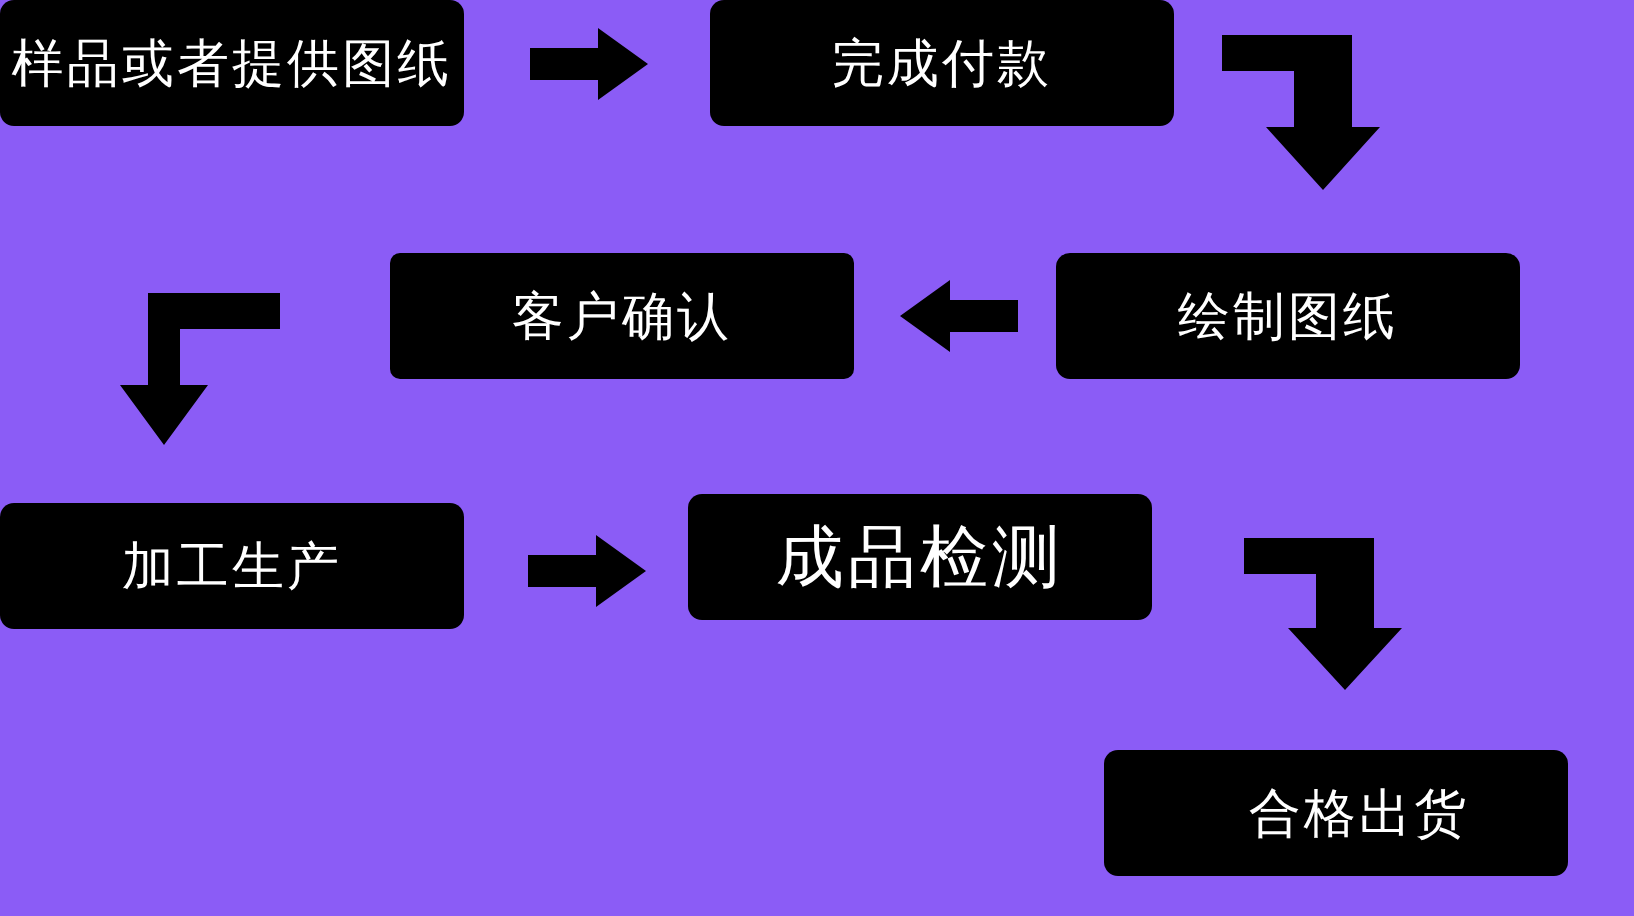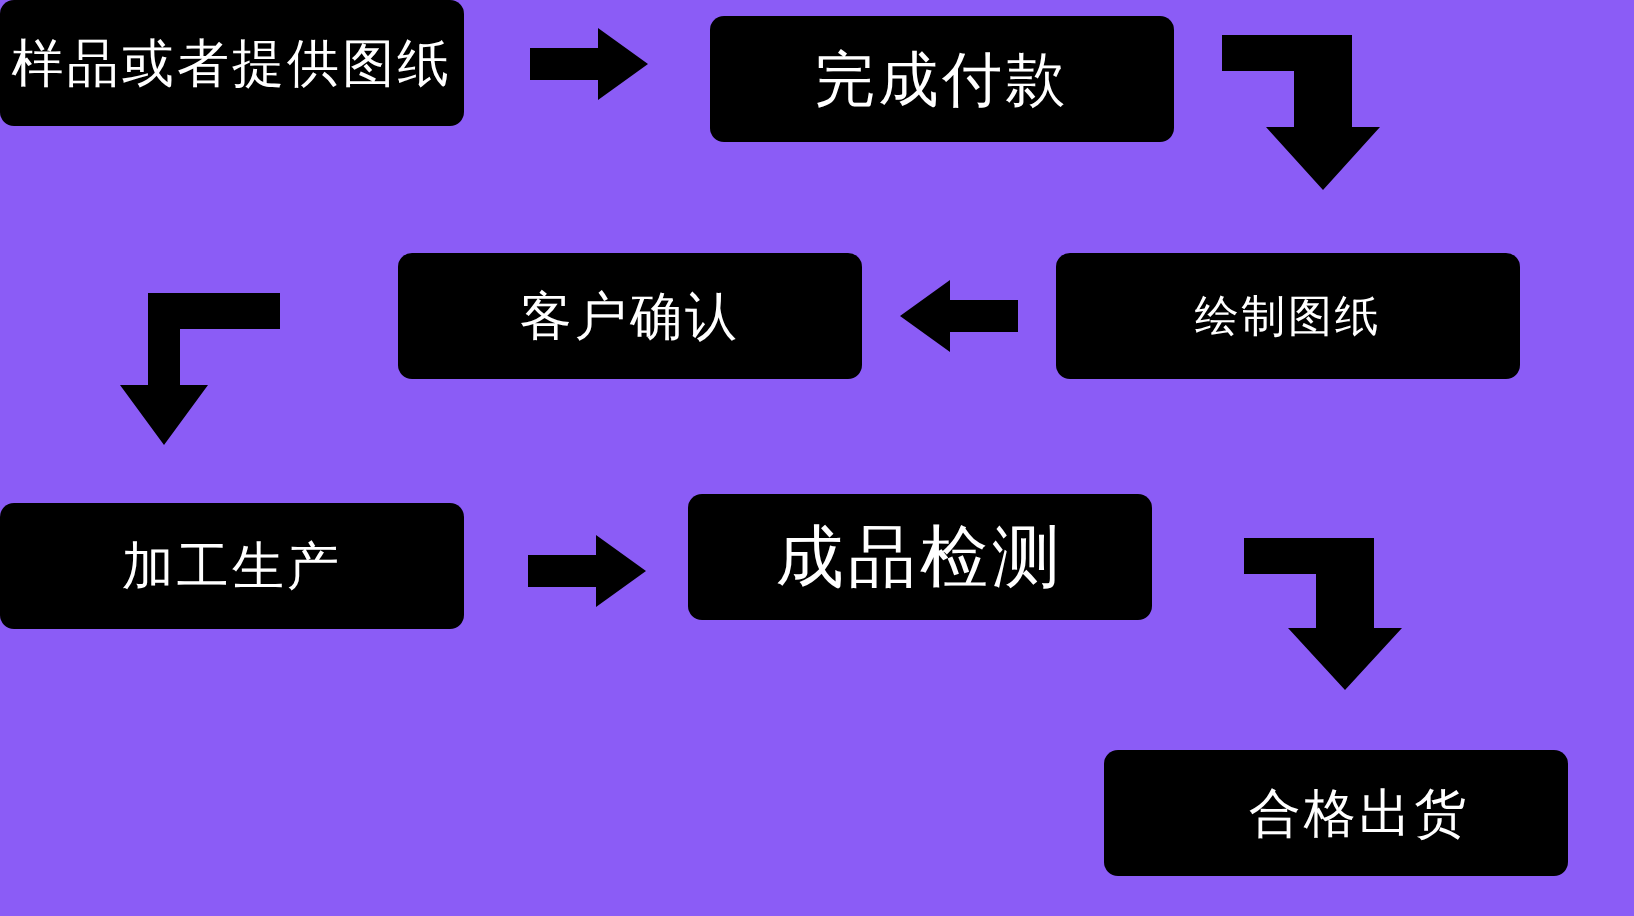--- a/index.html
+++ b/index.html
@@ -44,29 +44,29 @@
 </style>
 </head>
 <body>
 
 <div id="canvas" style="background: #8b5cf6;">
 
   <div class="node" style="left: 0px; top: 0px; width: 464px; height: 126px; font-size: 52px; background: rgb(0, 0, 0); color: rgb(255, 255, 255);">
     <span class="node-label">样品或者提供图纸</span>
   </div>
 
-  <div class="node" style="left: 710px; top: 16px; width: 464px; height: 126px; font-size: 60px; background: rgb(0, 0, 0); color: rgb(255, 255, 255);">
+  <div class="node" style="left: 710px; top: 0px; width: 464px; height: 126px; font-size: 52px; background: rgb(0, 0, 0); color: rgb(255, 255, 255);">
     <span class="node-label">完成付款</span>
   </div>
 
-  <div class="node" style="left: 1056px; top: 253px; width: 464px; height: 126px; font-size: 44px; background: rgb(0, 0, 0); color: rgb(255, 255, 255);">
+  <div class="node" style="left: 1056px; top: 253px; width: 464px; height: 126px; font-size: 52px; background: rgb(0, 0, 0); color: rgb(255, 255, 255);">
     <span class="node-label">绘制图纸</span>
   </div>
 
-  <div class="node" style="left: 398px; top: 253px; width: 464px; height: 126px; font-size: 52px; background: rgb(0, 0, 0); color: rgb(255, 255, 255);">
+  <div class="node" style="left: 390px; top: 253px; width: 464px; height: 126px; font-size: 52px; background: rgb(0, 0, 0); color: rgb(255, 255, 255); border-radius: 10px;">
     <span class="node-label">客户确认</span>
   </div>
 
   <div class="node" style="left: 0px; top: 503px; width: 464px; height: 126px; font-size: 52px; background: rgb(0, 0, 0); color: rgb(255, 255, 255); align-items: center;">
     <span class="node-label">加工生产</span>
   </div>
 
   <div class="node" style="left: 688px; top: 494px; width: 464px; height: 126px; font-size: 68px; background: rgb(0, 0, 0); color: rgb(255, 255, 255);">
     <span class="node-label">成品检测</span>
   </div>

